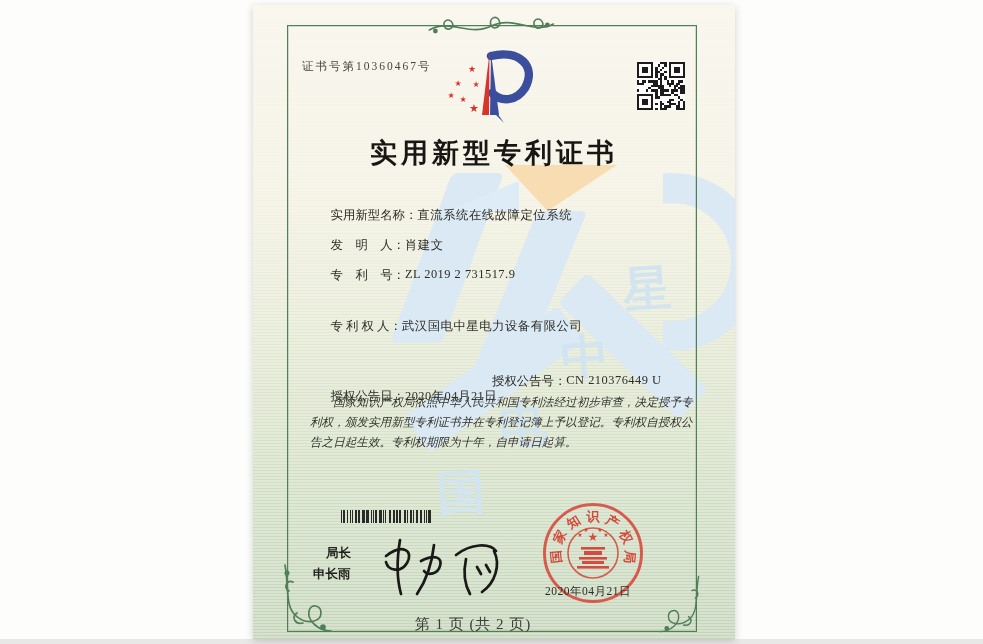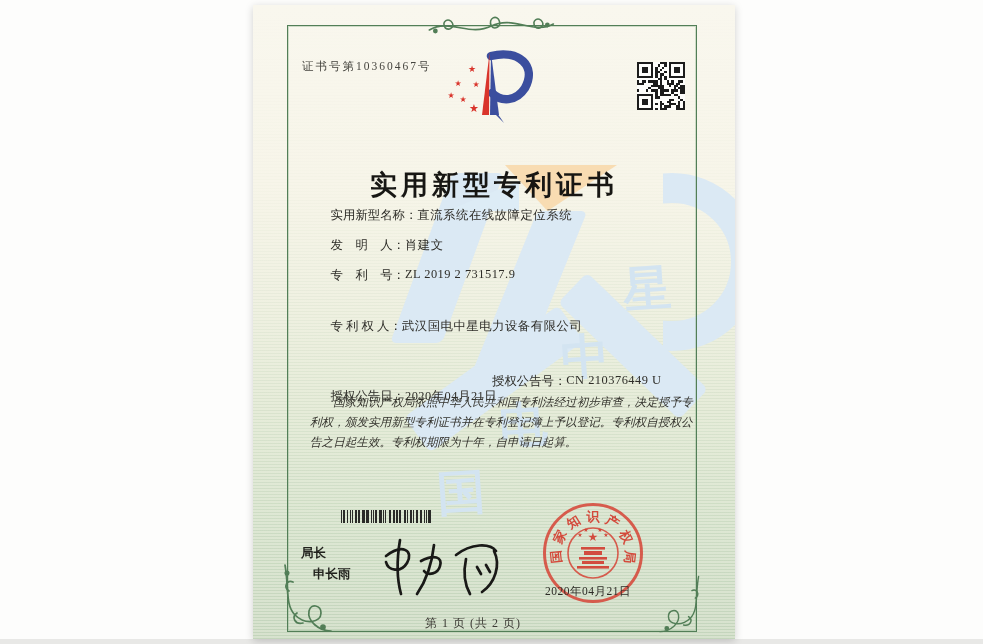--- a/index.html
+++ b/index.html
@@ -42,41 +42,41 @@
   .wm-bar4{left:296px;top:320px;width:168px;height:42px;transform:rotate(44deg);}
   .wm-ring{position:absolute;left:330px;top:168px;width:118px;height:118px;border:30px solid #dbe9f4;
     border-radius:50%;clip-path:polygon(45% 0,100% 0,100% 100%,45% 100%);}
   .wm-char{position:absolute;font:700 48px "Liberation Serif",serif;color:#d3e4f1;transform:rotate(-4deg);}
 
   
   .cert-no{position:absolute;left:49px;top:54px;font-size:11.5px;letter-spacing:2px;color:#45443e;}
   .logo{position:absolute;left:192px;top:45px;}
   .qr{position:absolute;left:384px;top:57px;width:48px;height:48px;background:#fdfdfb;}
   .title{position:absolute;left:0;top:130px;width:100%;text-align:center;
-    font-size:27px;font-weight:600;letter-spacing:4px;color:#171613;margin-top:32px;}
+    font-size:27px;font-weight:600;letter-spacing:4px;color:#171613;}
 
   
   .row{position:absolute;left:59px;font-size:12.4px;color:#2e2d28;white-space:pre;}
   .row .lbl{display:inline-block;vertical-align:top;}
   .row .val{display:inline-block;vertical-align:top;letter-spacing:.5px;}
   .val.addr{white-space:normal;width:302px;line-height:17px;letter-spacing:.3px;}
   .grant-pair{position:absolute;left:180px;top:0;white-space:pre;text-align:center;}
 
   
   .notice{position:absolute;left:57px;top:388px;width:384px;
     font-style:italic;font-size:11.6px;line-height:20px;color:#33322c;}
   .notice p{margin:0 0 3px 0;text-indent:2em;}
 
   
   .barcode{position:absolute;left:88px;top:505px;width:92px;height:13px;}
-  .officer-title{position:absolute;left:48px;top:540px;font:700 12.5px "Liberation Sans",sans-serif;color:#22221e;}
+  .officer-title{position:absolute;left:73px;top:540px;font:700 12.5px "Liberation Sans",sans-serif;color:#22221e;}
   .officer-name{position:absolute;left:60px;top:561px;font:700 12.5px "Liberation Sans",sans-serif;color:#22221e;}
   .signature{position:absolute;left:123px;top:523px;}
   .footer{position:absolute;left:0;top:610px;width:440px;text-align:center;
-    font-size:12px;letter-spacing:1px;color:#3c3b35;}
+    font-size:15px;letter-spacing:1px;color:#3c3b35;}
 
   
   .seal{position:absolute;left:290px;top:498px;width:100px;height:100px;opacity:.93;}
   .seal-ring{position:absolute;inset:0;border:3.5px solid rgba(214,55,42,.85);border-radius:50%;}
   .seal-char{position:absolute;left:50%;top:50%;width:16px;height:16px;margin:-8px;text-align:center;
     font:700 13px "Liberation Serif",serif;color:rgba(210,48,35,.92);
     transform:rotate(var(--a)) translateY(-37.5px);}
   .seal-emblem{position:absolute;left:50%;top:50%;transform:translate(-50%,-50%);}
   .seal-date{position:absolute;left:292px;top:579px;width:110px;font-size:11.5px;color:#2c2b26;z-index:4;letter-spacing:.5px;}
 </style>

